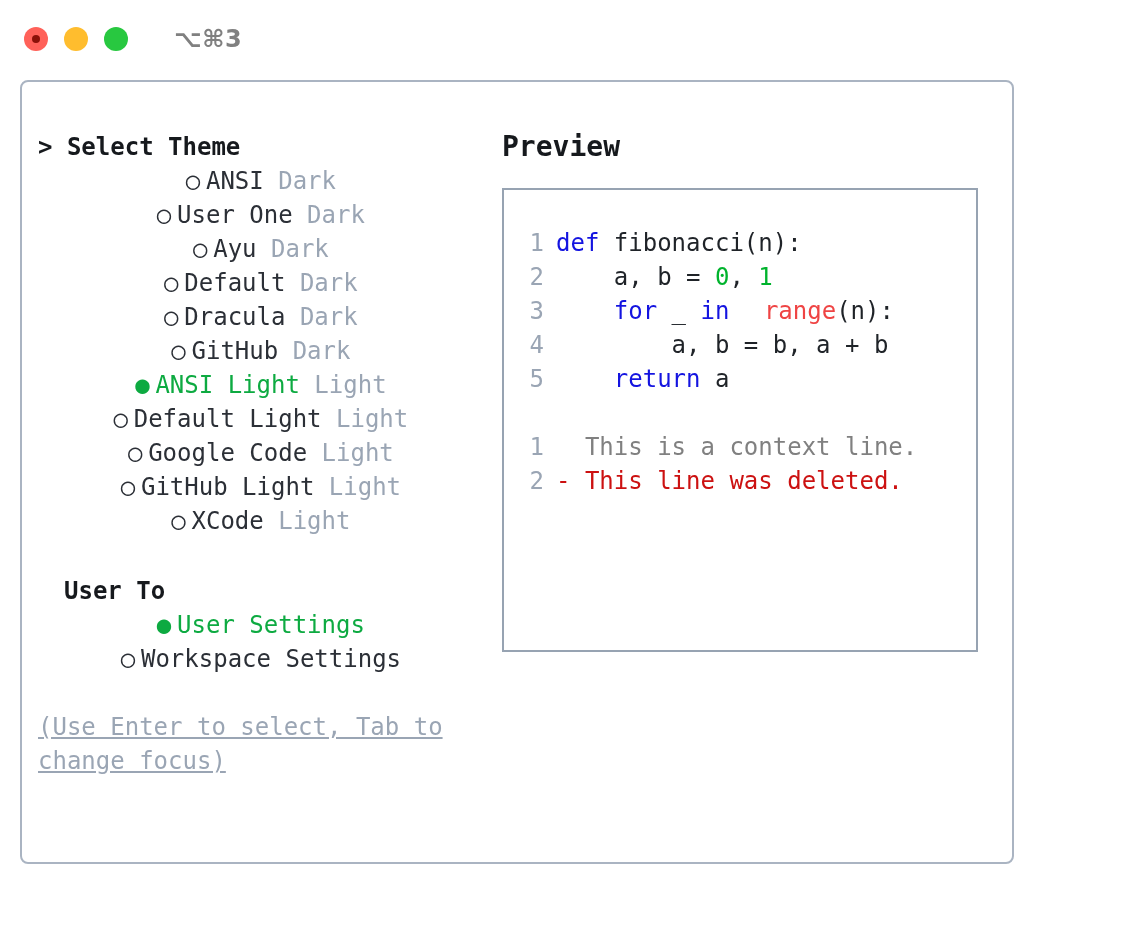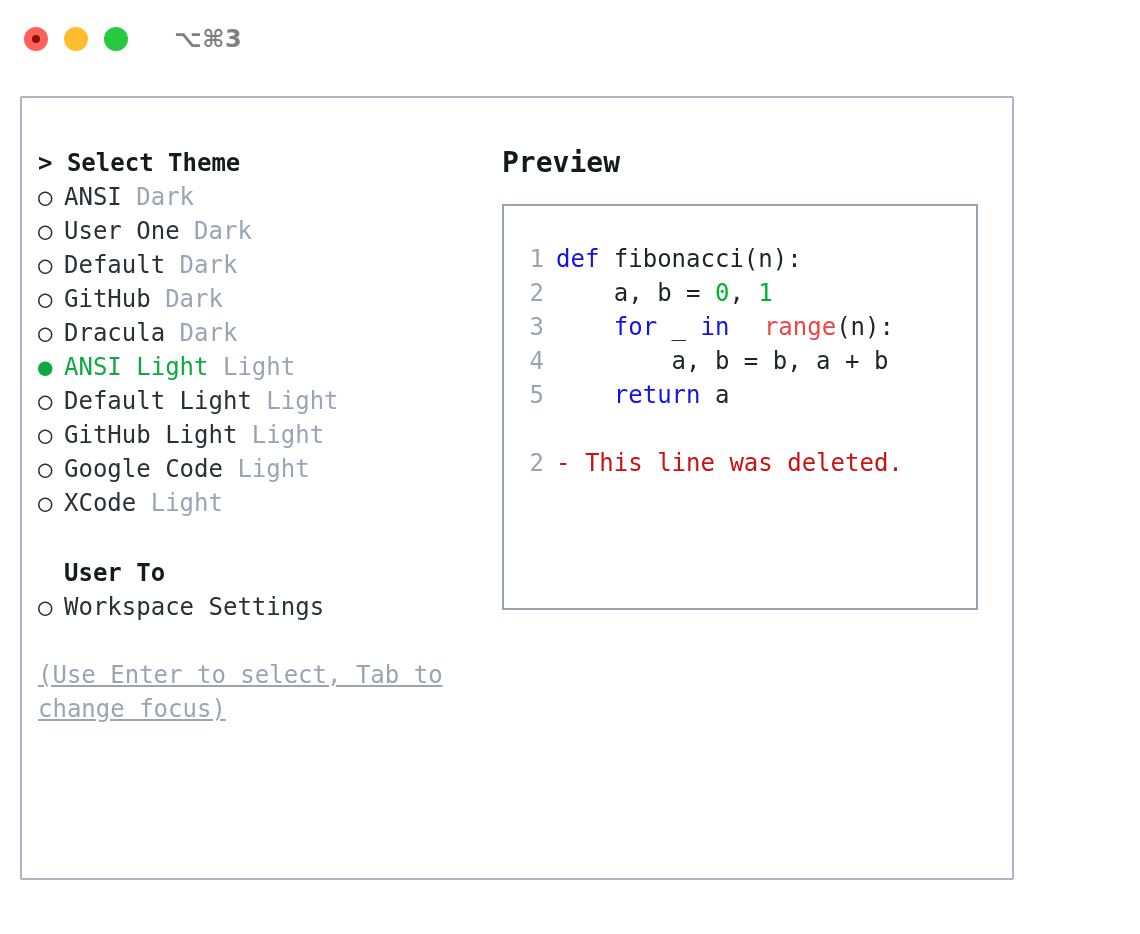--- a/index.html
+++ b/index.html
@@ -58,25 +58,25 @@
     font-size: 24px;
     font-weight: bold;
     letter-spacing: 0.5px;
     font-family: "DejaVu Sans", sans-serif;
   }
 
   
   .panel {
     position: absolute;
     left: 20px;
-    top: 96px;
+    top: 80px;
     width: 994px;
     height: 784px;
     border: 2px solid #aab4c2;
-    border-radius: 2px;
+    border-radius: 8px;
     box-sizing: border-box;
     background: #ffffff;
   }
 
   .cols {
     position: absolute;
     left: 0; top: 0;
     width: 100%; height: 100%;
   }
 
@@ -95,20 +95,21 @@
     line-height: 34px;
     white-space: pre;
   }
   .opt {
     height: 34px;
     line-height: 34px;
     font-size: 24px;
     color: #2b2f36;
     white-space: pre;
     display: block;
+    text-align: center;
   }
   .marker {
     display: inline-block;
     width: 26px;
     color: #2b2f36;
   }
   .opt.selected .marker { color: #0daa41; }
   .opt.selected .opt-label { color: #0daa41; }
   .opt-label { color: #2b2f36; }
   .opt-kind { color: #9aa5b4; }
@@ -145,21 +146,21 @@
   .preview-title {
     font-size: 28px;
     font-weight: bold;
     color: #16191d;
     height: 34px;
     line-height: 34px;
   }
   .preview-box {
     margin-top: 24px;
     width: 476px;
-    height: 406px;
+    height: 464px;
     border: 2px solid #97a3b2;
     box-sizing: border-box;
     background: #ffffff;
     padding: 36px 0 0 0;
   }
   .code-line {
     font-size: 24px;
     line-height: 34px;
     white-space: pre;
     padding-left: 14px;
@@ -195,52 +196,55 @@
   </div>
 
   <div class="panel">
     <div class="cols">
 
       <div class="left">
         <div class="section-title">&gt; Select Theme</div>
         <div id="theme-list">
             <div class="opt"><span class="marker">○</span><span class="opt-label">ANSI</span><span class="opt-kind"> Dark</span></div>
             <div class="opt"><span class="marker">○</span><span class="opt-label">User One</span><span class="opt-kind"> Dark</span></div>
+            <div class="opt"><span class="marker">○</span><span class="opt-label">Ayu</span><span class="opt-kind"> Dark</span></div>
             <div class="opt"><span class="marker">○</span><span class="opt-label">Default</span><span class="opt-kind"> Dark</span></div>
+            <div class="opt"><span class="marker">○</span><span class="opt-label">Dracula</span><span class="opt-kind"> Dark</span></div>
             <div class="opt"><span class="marker">○</span><span class="opt-label">GitHub</span><span class="opt-kind"> Dark</span></div>
-            <div class="opt"><span class="marker">○</span><span class="opt-label">Dracula</span><span class="opt-kind"> Dark</span></div>
             <div class="opt selected"><span class="marker">●</span><span class="opt-label">ANSI Light</span><span class="opt-kind"> Light</span></div>
             <div class="opt"><span class="marker">○</span><span class="opt-label">Default Light</span><span class="opt-kind"> Light</span></div>
+            <div class="opt"><span class="marker">○</span><span class="opt-label">Google Code</span><span class="opt-kind"> Light</span></div>
             <div class="opt"><span class="marker">○</span><span class="opt-label">GitHub Light</span><span class="opt-kind"> Light</span></div>
-            <div class="opt"><span class="marker">○</span><span class="opt-label">Google Code</span><span class="opt-kind"> Light</span></div>
             <div class="opt"><span class="marker">○</span><span class="opt-label">XCode</span><span class="opt-kind"> Light</span></div>
           </div>
 
         <div class="spacer-lg"></div>
         <div class="group-label">User To</div>
         <div id="apply-list">
+            <div class="opt selected"><span class="marker">●</span><span class="opt-label">User Settings</span></div>
             <div class="opt"><span class="marker">○</span><span class="opt-label">Workspace Settings</span></div>
           </div>
 
         <div class="spacer-md"></div>
         <div class="hint">(Use Enter to select, Tab to change focus)</div>
       </div>
 
       <div class="right">
         <div class="preview-title">Preview</div>
         <div class="preview-box">
           <div id="code-block">
               <div class="code-line"><span class="lineno">1</span><span class="tok-kw">def </span><span class="tok-txt">fibonacci(n):</span></div>
               <div class="code-line"><span class="lineno">2</span><span class="tok-txt">    a, b = </span><span class="tok-num">0</span><span class="tok-txt">, </span><span class="tok-num">1</span></div>
               <div class="code-line"><span class="lineno">3</span><span class="tok-txt">    </span><span class="tok-kw">for</span><span class="tok-txt"> _ </span><span class="tok-kw">in</span><span class="tok-txt"> </span><span class="tok-fn">range</span><span class="tok-txt">(n):</span></div>
               <div class="code-line"><span class="lineno">4</span><span class="tok-txt">        a, b = b, a + b</span></div>
               <div class="code-line"><span class="lineno">5</span><span class="tok-txt">    </span><span class="tok-kw">return</span><span class="tok-txt"> a</span></div>
             </div>
           <div class="gap"></div>
           <div id="diff-block">
+              <div class="code-line"><span class="lineno">1</span><span class="tok-ctx">  This is a context line.</span></div>
               <div class="code-line"><span class="lineno">2</span><span class="tok-del">- This line was deleted.</span></div>
             </div>
         </div>
       </div>
 
     </div>
   </div>
 </div>
 
 </body></html>

